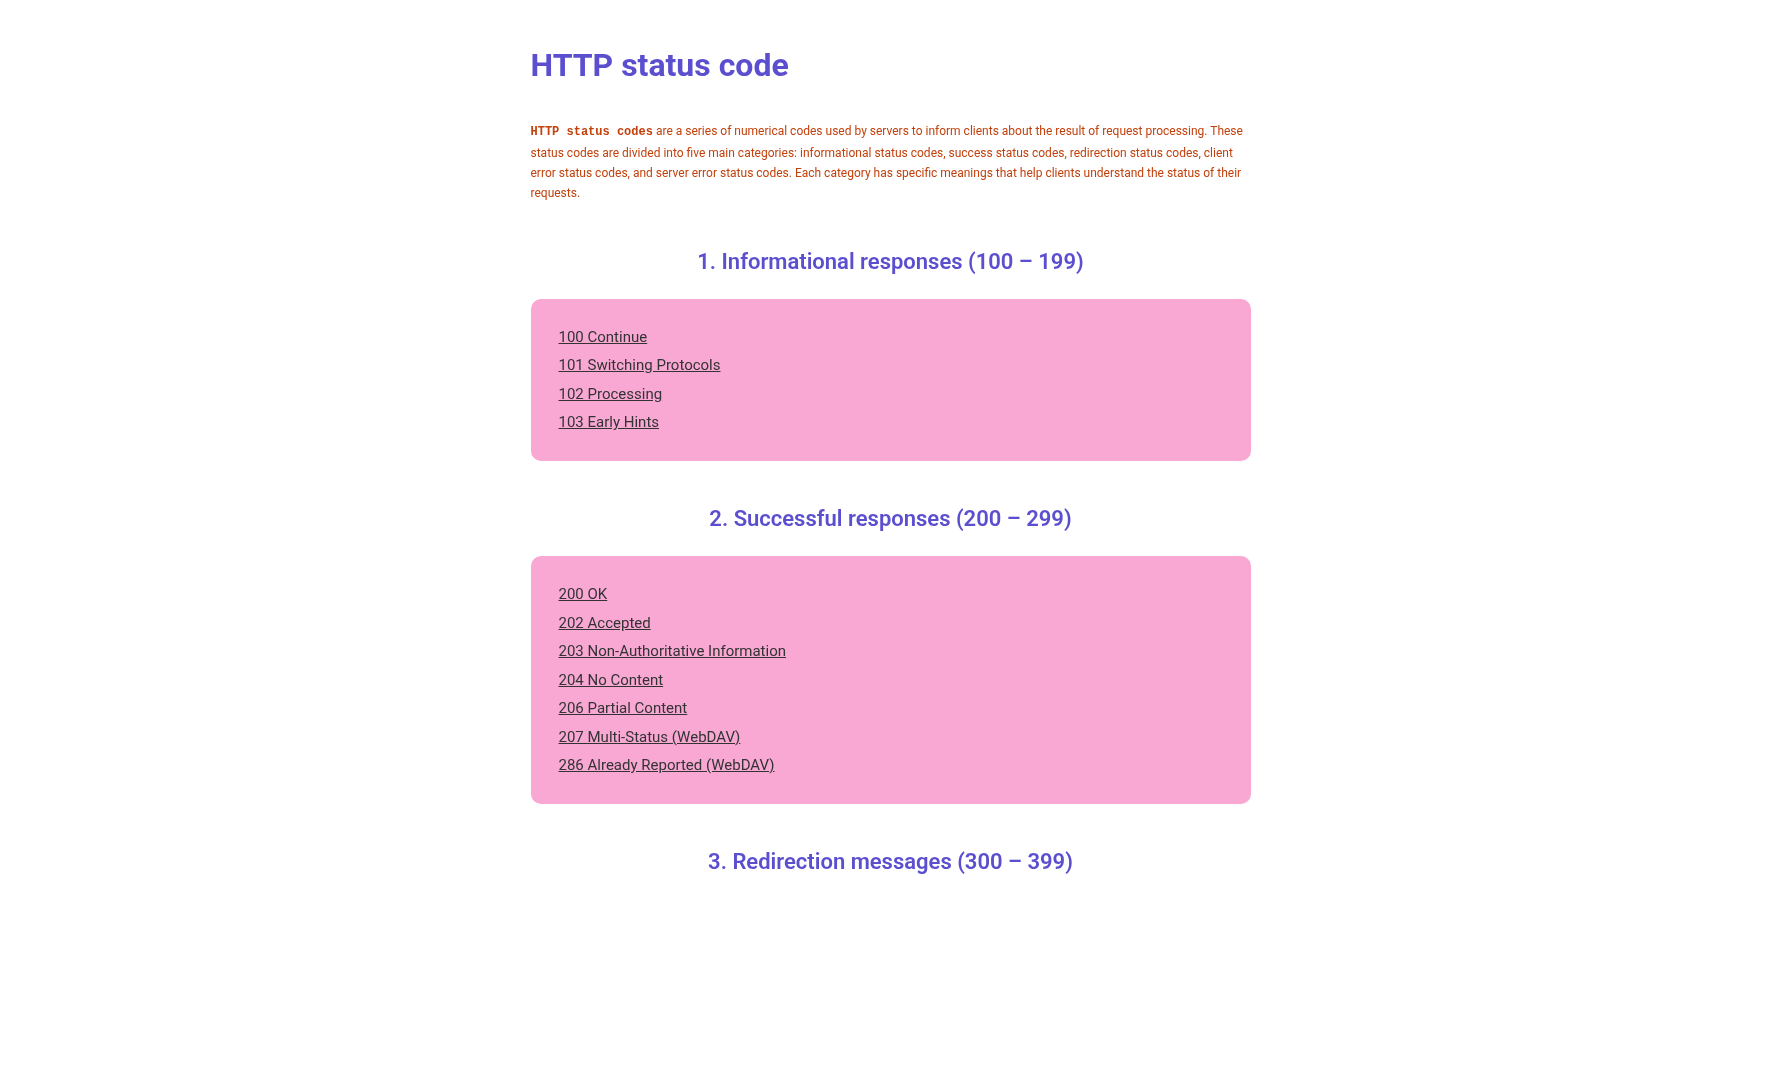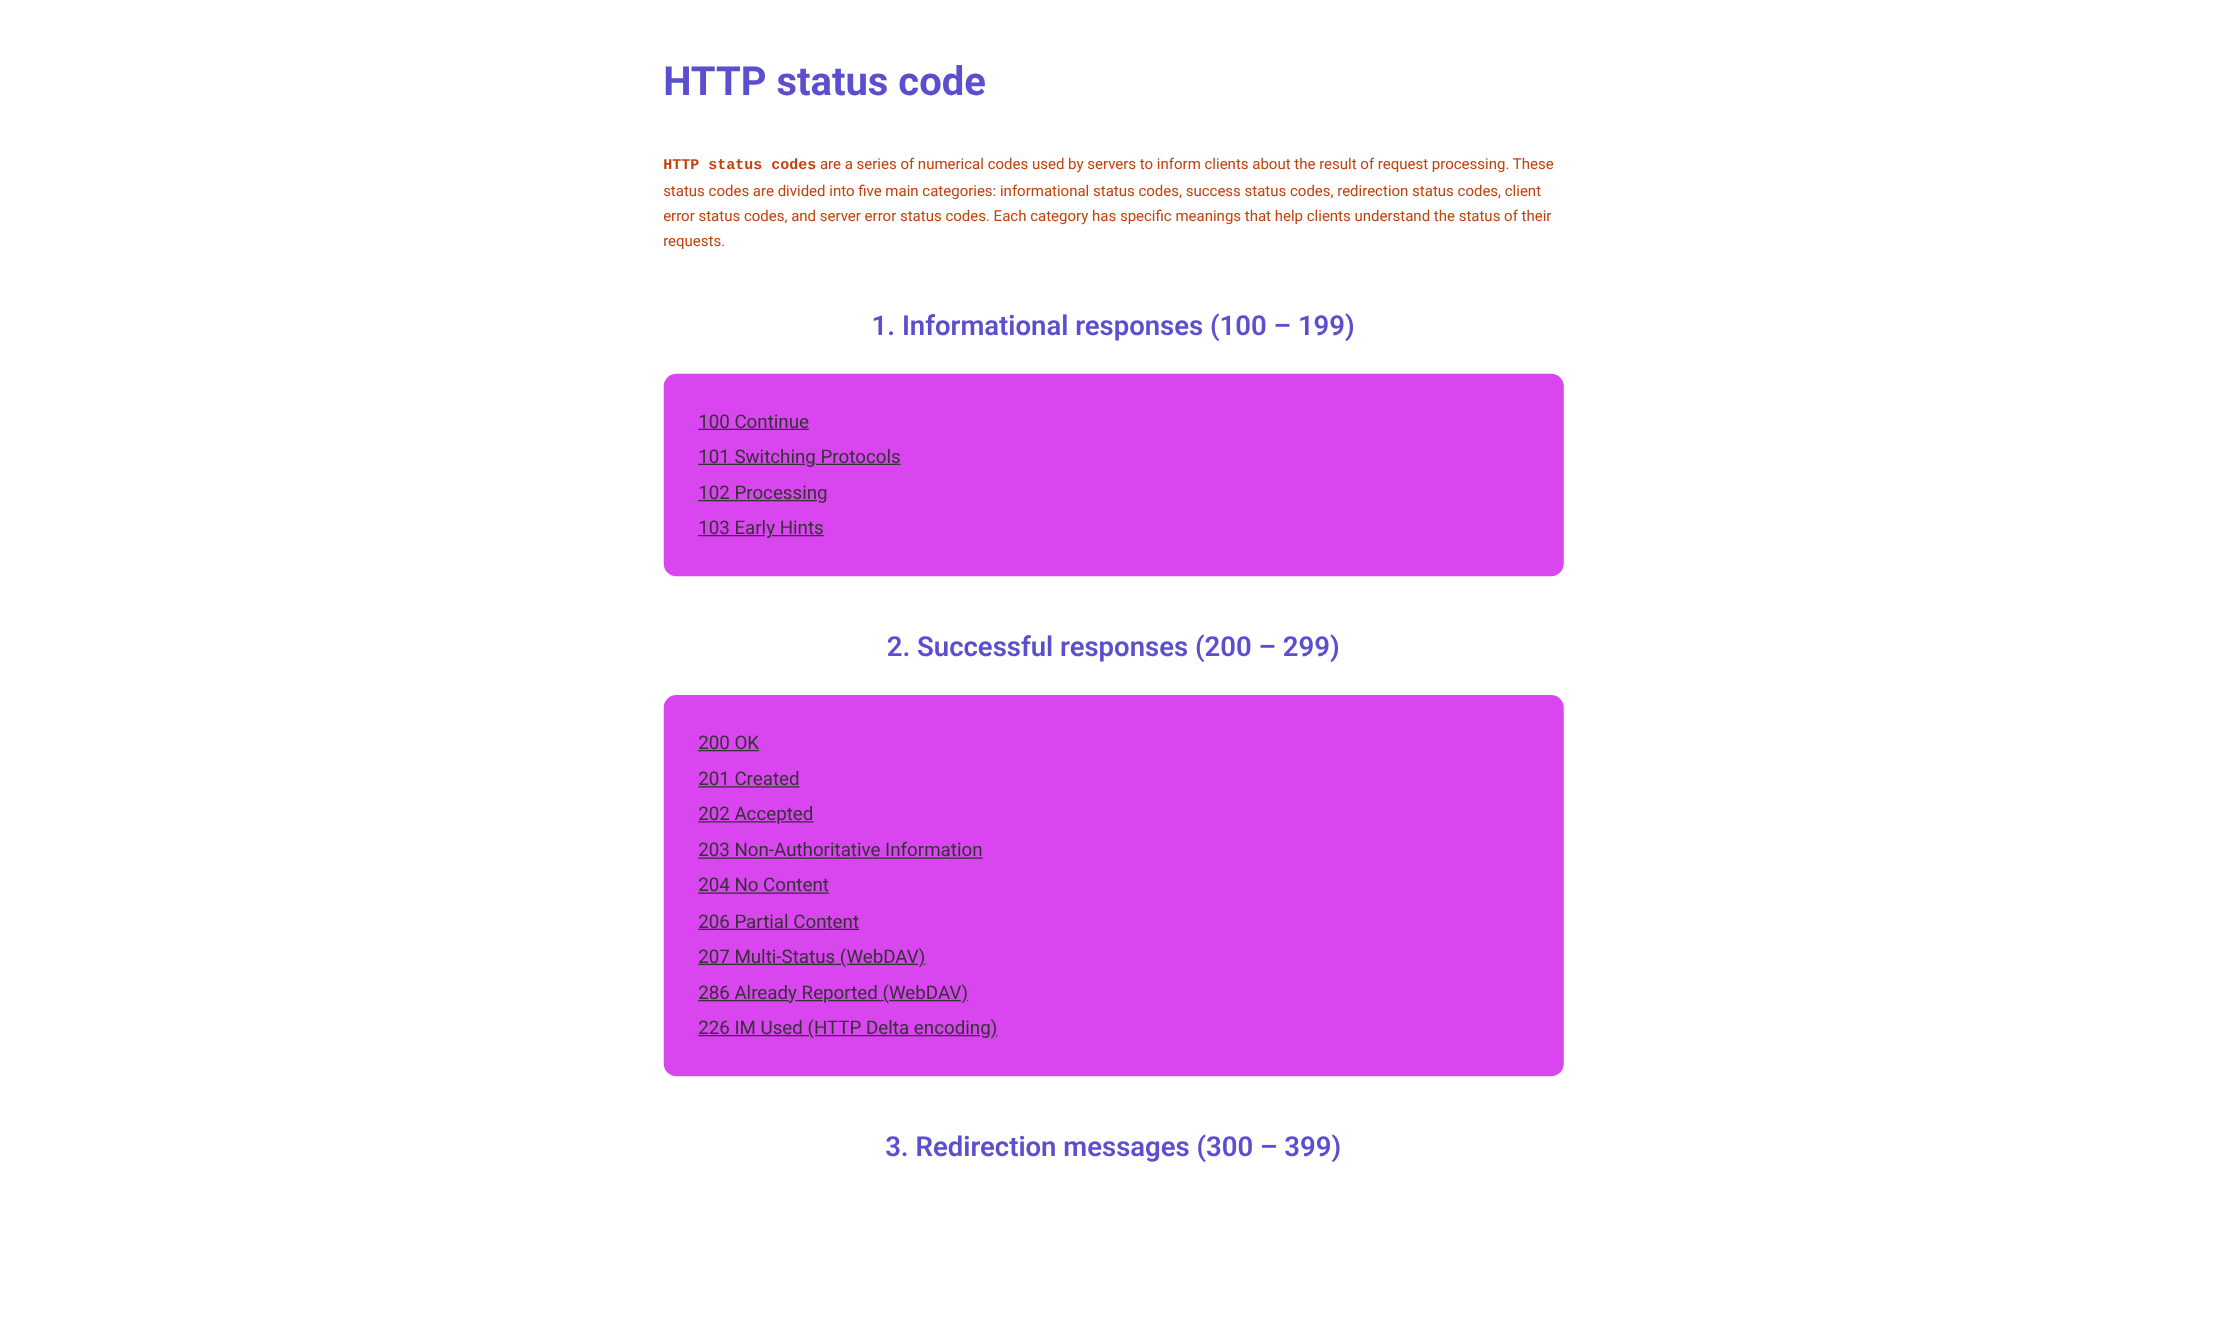--- a/index.html
+++ b/index.html
@@ -45,21 +45,21 @@
     .section-title {
       color: #5b4fcf;
       font-size: 22px;
       font-weight: 600;
       text-align: center;
       margin-bottom: 20px;
       margin-top: 28px;
     }
 
     .status-box {
-      background-color: #d946ef;
+      background-color: #f9a8d4;
       border-radius: 10px;
       padding: 24px 28px;
     }
 
     .status-link {
       display: block;
       color: #333333;
       text-decoration: underline;
       text-decoration-color: #333333;
       font-size: 15px;
@@ -90,28 +90,26 @@
       <a class="status-link">101 Switching Protocols</a>
       <a class="status-link">102 Processing</a>
       <a class="status-link">103 Early Hints</a>
     </div>
   </div>
 
   <div class="section-block">
     <h2 class="section-title">2. Successful responses (200 – 299)</h2>
     <div class="status-box">
       <a class="status-link">200 OK</a>
-      <a class="status-link">201 Created</a>
       <a class="status-link">202 Accepted</a>
       <a class="status-link">203 Non-Authoritative Information</a>
       <a class="status-link">204 No Content</a>
       <a class="status-link">206 Partial Content</a>
       <a class="status-link">207 Multi-Status (WebDAV)</a>
       <a class="status-link">286 Already Reported (WebDAV)</a>
-      <a class="status-link">226 IM Used (HTTP Delta encoding)</a>
     </div>
   </div>
 
   <div class="section-block">
     <h2 class="section-title">3. Redirection messages (300 – 399)</h2>
   </div>
 
 </div>
 
 </body></html>

